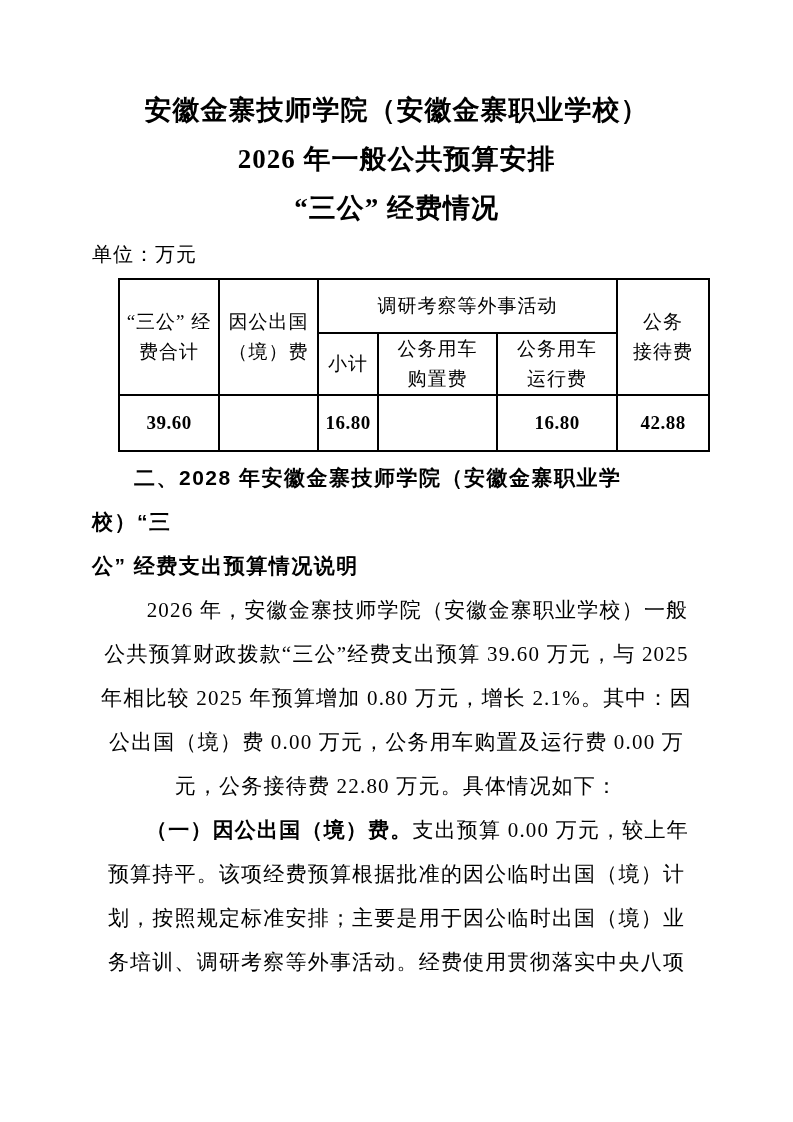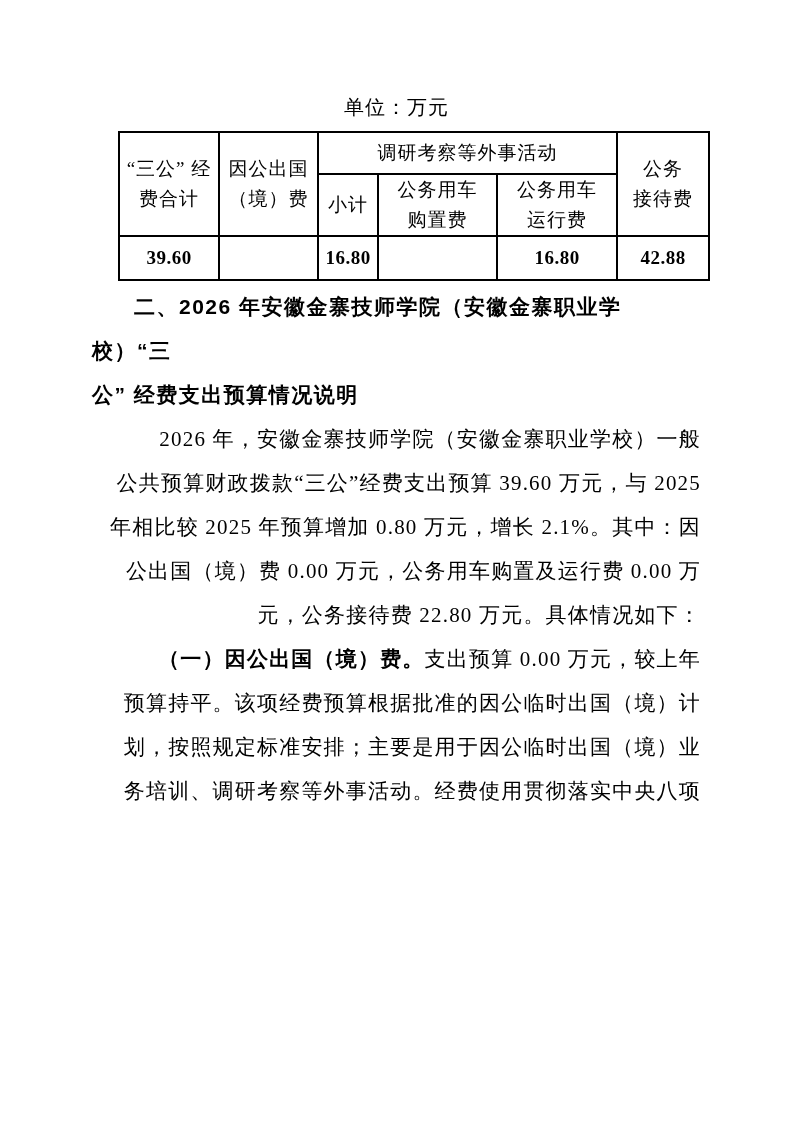--- a/index.html
+++ b/index.html
@@ -31,21 +31,21 @@
     font-weight: bold;
     font-size: 21px;
     line-height: 44px;
     letter-spacing: 1.5px;
     text-indent: 2em;
     white-space: pre-line;
   }
   .section-heading.second { margin-top: 4px; }
   .unit-note {
     margin-top: 6px;
-    text-align: center;
+    text-align: left;
     font-size: 20px;
     line-height: 30px;
     letter-spacing: 1px;
   }
   table.budget-table {
     border-collapse: collapse;
     table-layout: fixed;
     width: 590px;
     margin-left: 26px;
     margin-top: 9px;
@@ -56,43 +56,46 @@
     vertical-align: middle;
     white-space: pre-line;
     padding: 0 2px;
   }
   .budget-table th {
     font-weight: normal;
     font-size: 19px;
     line-height: 30px;
     letter-spacing: 1px;
   }
-  .budget-table tr.r1 { height: 42px; margin-top: 41px; }
+  .budget-table tr.r1 { height: 54px; margin-top: 41px; }
   .budget-table tr.r2 { height: 48px; }
-  .budget-table tr.r3 { height: 44px; }
+  .budget-table tr.r3 { height: 56px; }
   .budget-table td {
     font-size: 19px;
     font-weight: bold;
     letter-spacing: 0.5px;
   }
   .body-para {
     font-size: 21px;
     line-height: 44px;
     letter-spacing: 1.2px;
     text-indent: 2em;
     white-space: pre-line;
-    text-align: right;
+    text-align: center;
   }
   .bold-lead { font-weight: bold; }
 </style>
 </head>
 <body>
 
 <div class="page">
 
+  <h1 class="doc-title">安徽金寨技师学院（安徽金寨职业学校）
+2026 年一般公共预算安排
+“三公” 经费情况</h1>
 
 
   <p class="unit-note">单位：万元</p>
 
   <table class="budget-table">
     <colgroup>
       <col style="width:100px">
       <col style="width:99px">
       <col style="width:60px">
       <col style="width:119px">
@@ -120,21 +123,21 @@
         <td>39.60</td>
         <td></td>
         <td>16.80</td>
         <td></td>
         <td>16.80</td>
         <td>42.88</td>
       </tr>
     </tbody>
   </table>
 
-  <p class="section-heading second">二、2026 年安徽金寨技师学院（安徽金寨职业学校）“三
+  <p class="section-heading second">二、2028 年安徽金寨技师学院（安徽金寨职业学校）“三
 公” 经费支出预算情况说明</p>
 
   <p class="body-para">2026 年，安徽金寨技师学院（安徽金寨职业学校）一般
 公共预算财政拨款“三公”经费支出预算 39.60 万元，与 2025
 年相比较 2025 年预算增加 0.80 万元，增长 2.1%。其中：因
 公出国（境）费 0.00 万元，公务用车购置及运行费 0.00 万
 元，公务接待费 22.80 万元。具体情况如下：</p>
 
   <p class="body-para"><span class="bold-lead">（一）因公出国（境）费。</span><span>支出预算 0.00 万元，较上年
 预算持平。该项经费预算根据批准的因公临时出国（境）计

